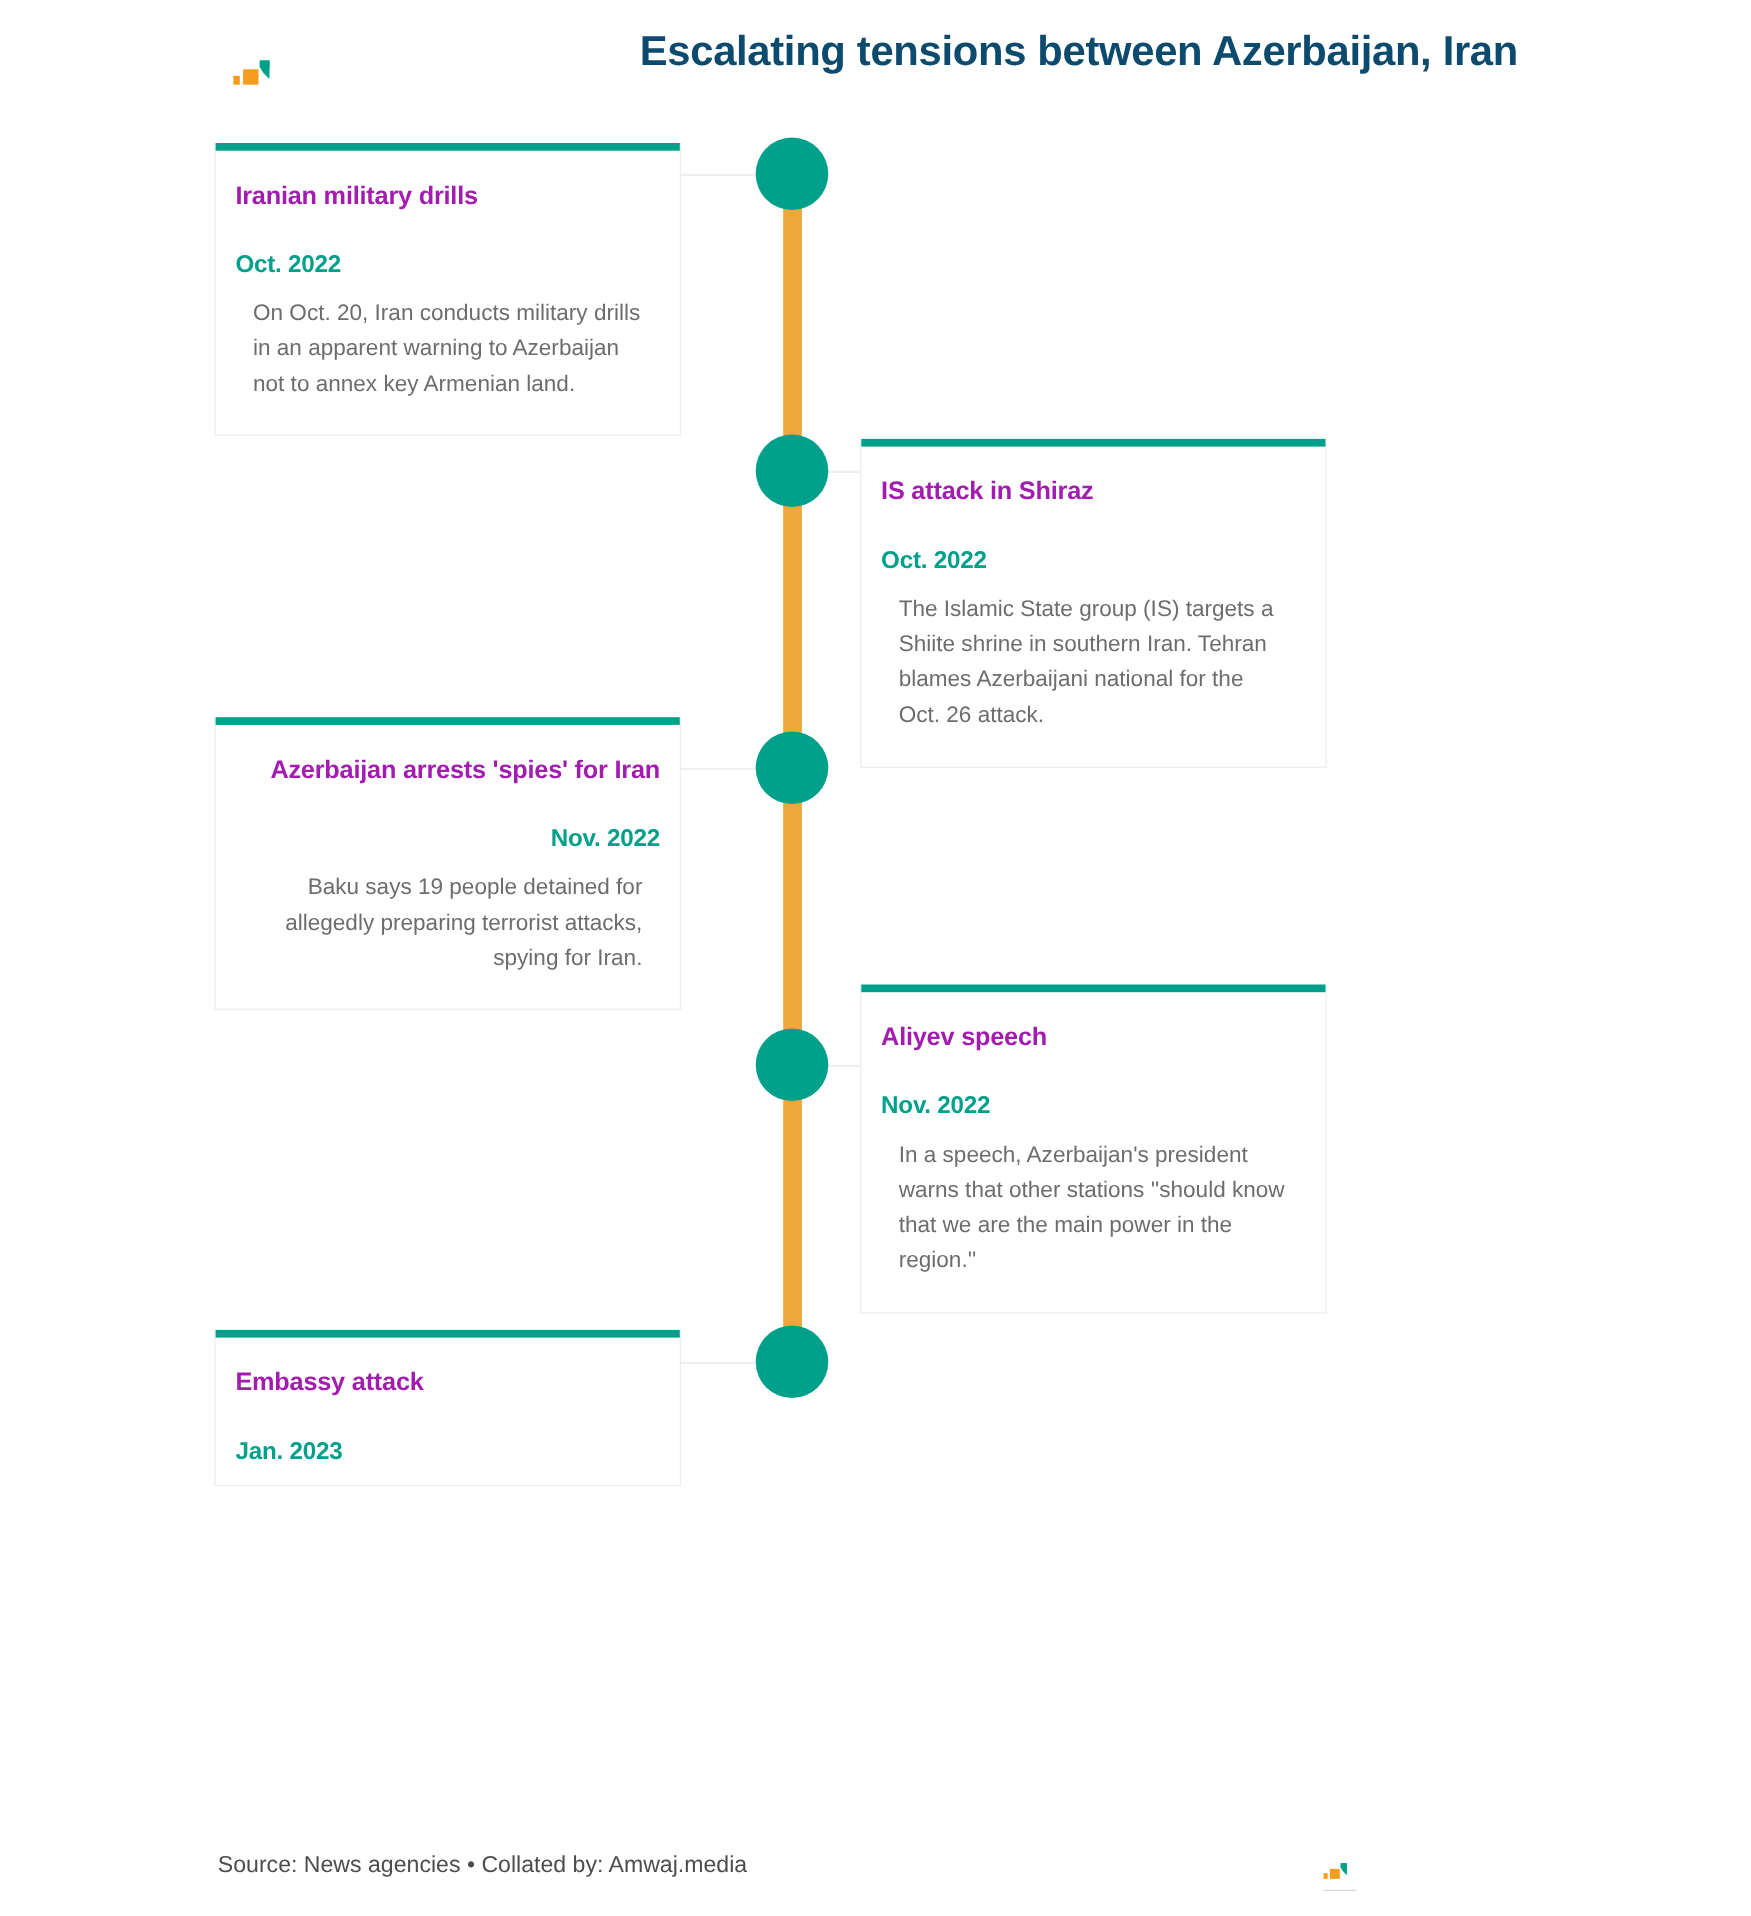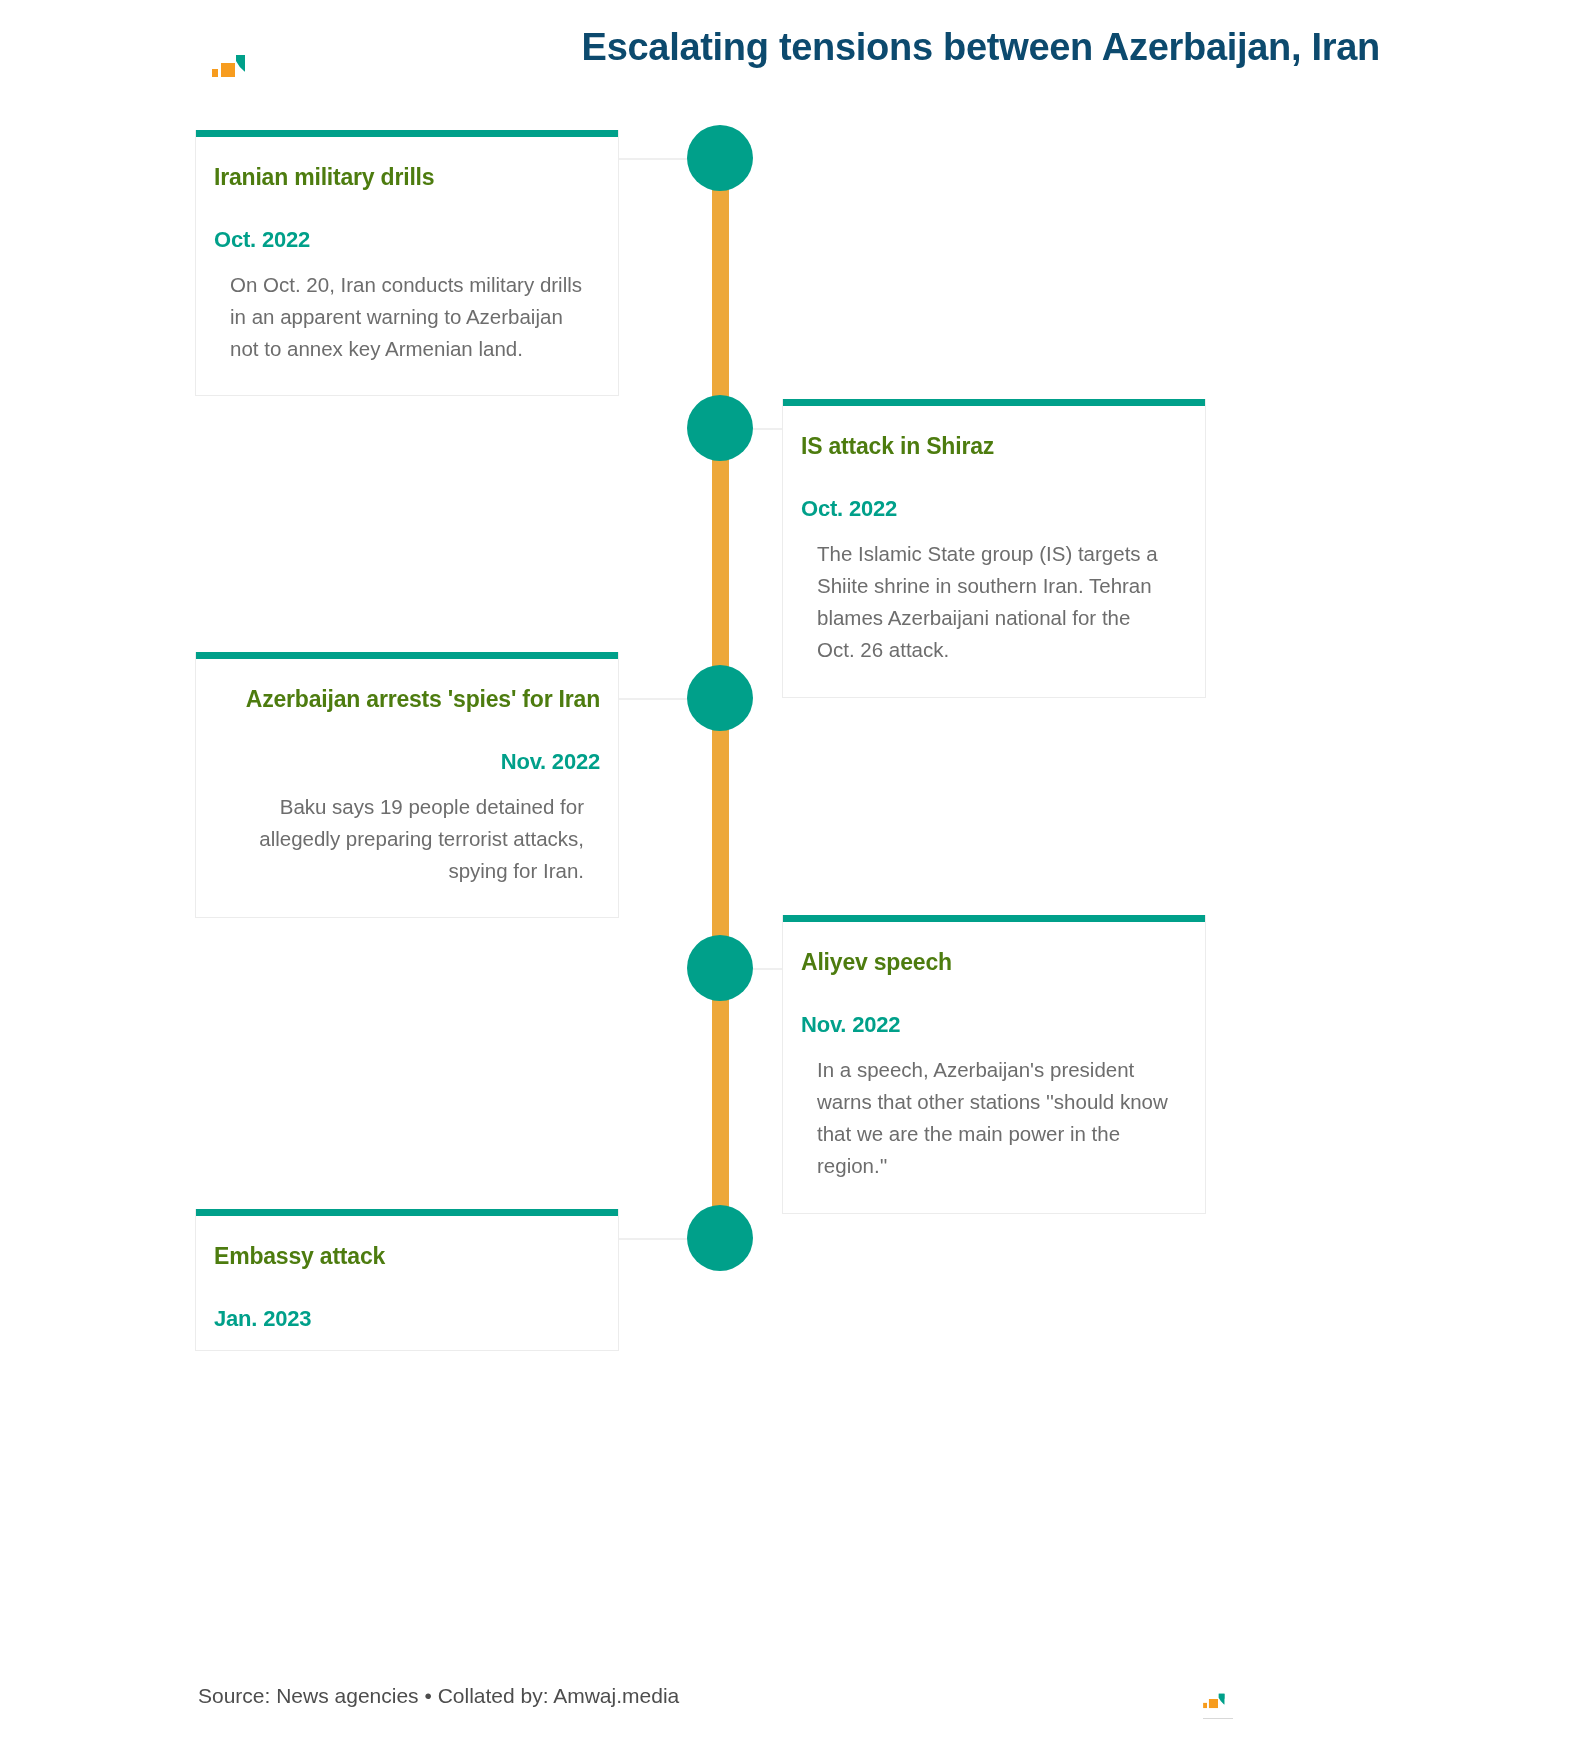--- a/index.html
+++ b/index.html
@@ -73,21 +73,21 @@
   }
   .card-accent {
     height: 7px;
     background: #00a08a;
     margin: 0;
   }
   .card-inner { padding: 0 18px; }
   .card-title {
     font-size: 23px;
     font-weight: bold;
-    color: #4d7c0f;
+    color: #a21caf;
     line-height: 1.3;
     margin: 26px 0 0 0;
     letter-spacing: -0.2px;
   }
   .card-date {
     font-size: 22px;
     font-weight: bold;
     color: #00a08a;
     margin: 34px 0 4px 0;
     letter-spacing: -0.2px;
@@ -173,21 +173,21 @@
 
 <div class="event-card" style="left:195px; top:652px;text-align:right;">
   <div class="card-accent"></div>
   <div class="card-inner">
     <div class="card-title">Azerbaijan arrests 'spies' for Iran</div>
     <div class="card-date">Nov. 2022</div>
     <div class="card-body">Baku says 19 people detained for allegedly preparing terrorist attacks, spying for Iran.</div>
   </div>
 </div>
 
-<div class="event-card" style="left:782px; top:915px;">
+<div class="event-card" style="left:782px; top:895px;">
   <div class="card-accent"></div>
   <div class="card-inner">
     <div class="card-title">Aliyev speech</div>
     <div class="card-date">Nov. 2022</div>
     <div class="card-body">In a speech, Azerbaijan's president warns that other stations ''should know that we are the main power in the region.''</div>
   </div>
 </div>
 
 <div class="event-card" style="left:195px; top:1209px;">
   <div class="card-accent"></div>

